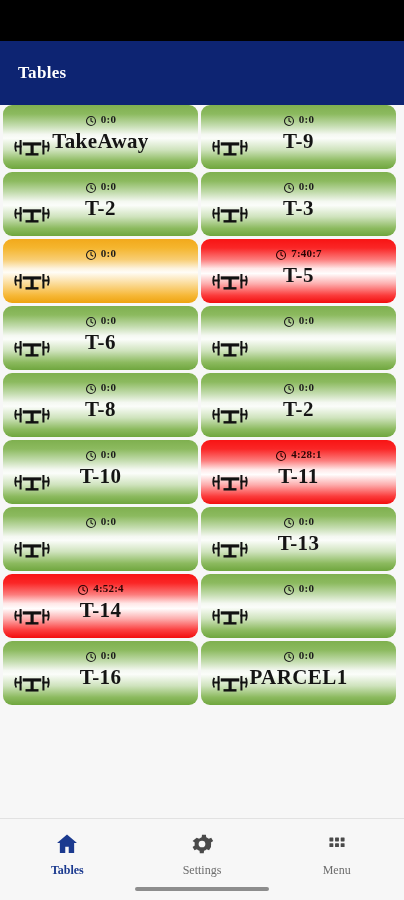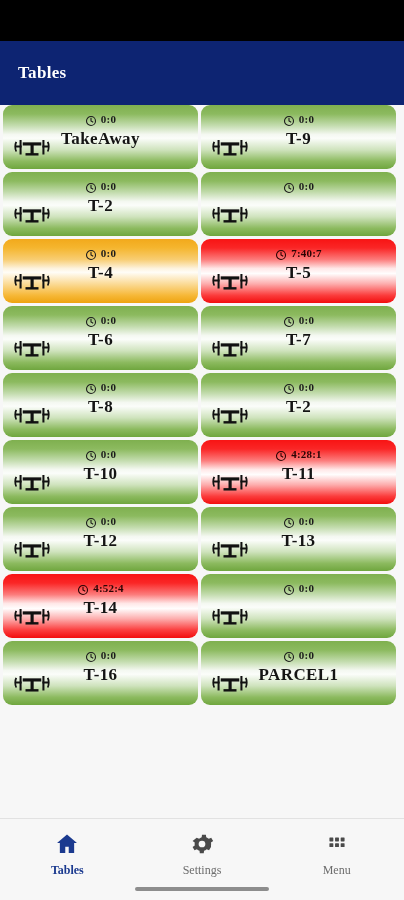--- a/index.html
+++ b/index.html
@@ -70,21 +70,21 @@
   .clock-icon { display:block; width:12px; height:12px; flex:0 0 12px; }
   .timer-text {
     font-size:11px; font-weight:bold; color:#1c1c1c;
     font-family:"Liberation Serif", serif; letter-spacing:.2px;
   }
   .card.red .timer-text { color:#2a0404; }
 
   .card-name {
     position:absolute; top:24px; left:0; width:100%;
     text-align:center;
-    font-size:17px; font-weight:bold; color:#141414;
+    font-size:21px; font-weight:bold; color:#141414;
     font-family:"Liberation Serif", serif;
     letter-spacing:.4px;
   }
   .table-icon {
     position:absolute; left:8px; top:29px;
     width:42px; height:26px; display:block;
   }
 
   
   .bottomnav {
@@ -216,20 +216,21 @@
       <rect x="20.4" y="11.6" width="3.4" height="11"></rect>
       <rect x="15" y="20.6" width="14" height="2.6"></rect>
       <path d="M8.6 6.4h2.2v15.6H8.6z"></path>
       <path d="M4.2 12.4h6.6v2.1H4.2z"></path>
       <path d="M4.2 8.2c-1.6 2.6-1.6 8 0 11l1.7-.6c-1.3-2.6-1.3-7.2 0-9.8z"></path>
       <path d="M33.2 6.4h2.2v15.6h-2.2z"></path>
       <path d="M33.2 12.4h6.6v2.1h-6.6z"></path>
       <path d="M39.8 8.2l-1.7.6c1.3 2.6 1.3 7.2 0 9.8l1.7.6c1.6-3 1.6-8.4 0-11z"></path>
     </g>
   </svg></span>
+        <div class="card-name">T-3</div>
       </div>
       <div class="card orange">
         <div class="card-timer">
           <span class="clock-icon">
   <svg viewBox="0 0 24 24" width="12" height="12">
     <circle cx="12" cy="12" r="9" fill="none" stroke="#1c1c1c" stroke-width="2.2"></circle>
     <path d="M12 6.6V12l3.6 2.1" fill="none" stroke="#1c1c1c" stroke-width="2.2" stroke-linecap="round"></path>
   </svg></span>
           <span class="timer-text">0:0</span>
         </div>
@@ -240,21 +241,20 @@
       <rect x="20.4" y="11.6" width="3.4" height="11"></rect>
       <rect x="15" y="20.6" width="14" height="2.6"></rect>
       <path d="M8.6 6.4h2.2v15.6H8.6z"></path>
       <path d="M4.2 12.4h6.6v2.1H4.2z"></path>
       <path d="M4.2 8.2c-1.6 2.6-1.6 8 0 11l1.7-.6c-1.3-2.6-1.3-7.2 0-9.8z"></path>
       <path d="M33.2 6.4h2.2v15.6h-2.2z"></path>
       <path d="M33.2 12.4h6.6v2.1h-6.6z"></path>
       <path d="M39.8 8.2l-1.7.6c1.3 2.6 1.3 7.2 0 9.8l1.7.6c1.6-3 1.6-8.4 0-11z"></path>
     </g>
   </svg></span>
-        <div class="card-name">T-4</div>
       </div>
       <div class="card red">
         <div class="card-timer">
           <span class="clock-icon">
   <svg viewBox="0 0 24 24" width="12" height="12">
     <circle cx="12" cy="12" r="9" fill="none" stroke="#2a0404" stroke-width="2.2"></circle>
     <path d="M12 6.6V12l3.6 2.1" fill="none" stroke="#2a0404" stroke-width="2.2" stroke-linecap="round"></path>
   </svg></span>
           <span class="timer-text">7:40:7</span>
         </div>
@@ -315,21 +315,20 @@
       <rect x="20.4" y="11.6" width="3.4" height="11"></rect>
       <rect x="15" y="20.6" width="14" height="2.6"></rect>
       <path d="M8.6 6.4h2.2v15.6H8.6z"></path>
       <path d="M4.2 12.4h6.6v2.1H4.2z"></path>
       <path d="M4.2 8.2c-1.6 2.6-1.6 8 0 11l1.7-.6c-1.3-2.6-1.3-7.2 0-9.8z"></path>
       <path d="M33.2 6.4h2.2v15.6h-2.2z"></path>
       <path d="M33.2 12.4h6.6v2.1h-6.6z"></path>
       <path d="M39.8 8.2l-1.7.6c1.3 2.6 1.3 7.2 0 9.8l1.7.6c1.6-3 1.6-8.4 0-11z"></path>
     </g>
   </svg></span>
-        <div class="card-name">T-7</div>
       </div>
       <div class="card green">
         <div class="card-timer">
           <span class="clock-icon">
   <svg viewBox="0 0 24 24" width="12" height="12">
     <circle cx="12" cy="12" r="9" fill="none" stroke="#1c1c1c" stroke-width="2.2"></circle>
     <path d="M12 6.6V12l3.6 2.1" fill="none" stroke="#1c1c1c" stroke-width="2.2" stroke-linecap="round"></path>
   </svg></span>
           <span class="timer-text">0:0</span>
         </div>
@@ -440,21 +439,20 @@
       <rect x="20.4" y="11.6" width="3.4" height="11"></rect>
       <rect x="15" y="20.6" width="14" height="2.6"></rect>
       <path d="M8.6 6.4h2.2v15.6H8.6z"></path>
       <path d="M4.2 12.4h6.6v2.1H4.2z"></path>
       <path d="M4.2 8.2c-1.6 2.6-1.6 8 0 11l1.7-.6c-1.3-2.6-1.3-7.2 0-9.8z"></path>
       <path d="M33.2 6.4h2.2v15.6h-2.2z"></path>
       <path d="M33.2 12.4h6.6v2.1h-6.6z"></path>
       <path d="M39.8 8.2l-1.7.6c1.3 2.6 1.3 7.2 0 9.8l1.7.6c1.6-3 1.6-8.4 0-11z"></path>
     </g>
   </svg></span>
-        <div class="card-name">T-12</div>
       </div>
       <div class="card green">
         <div class="card-timer">
           <span class="clock-icon">
   <svg viewBox="0 0 24 24" width="12" height="12">
     <circle cx="12" cy="12" r="9" fill="none" stroke="#1c1c1c" stroke-width="2.2"></circle>
     <path d="M12 6.6V12l3.6 2.1" fill="none" stroke="#1c1c1c" stroke-width="2.2" stroke-linecap="round"></path>
   </svg></span>
           <span class="timer-text">0:0</span>
         </div>

